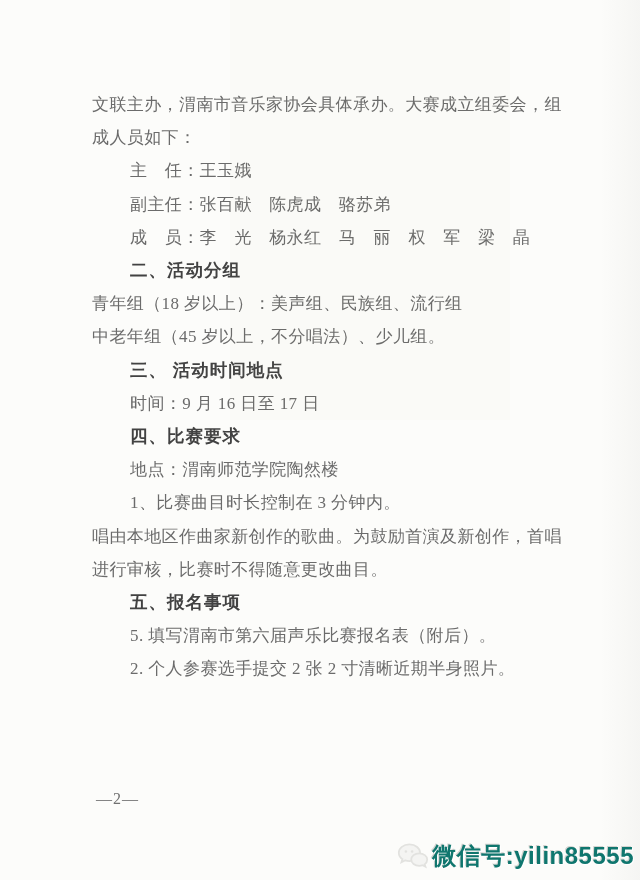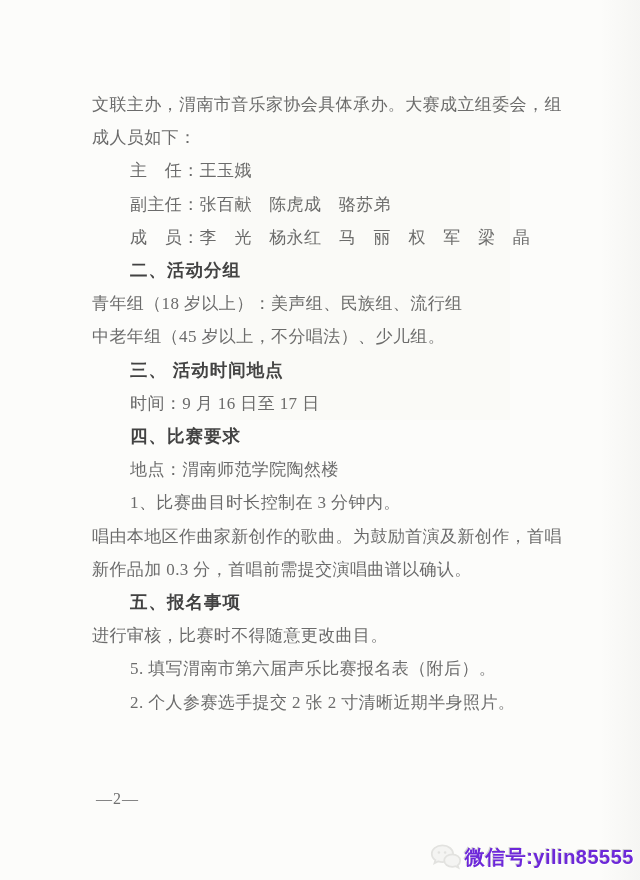--- a/index.html
+++ b/index.html
@@ -36,21 +36,21 @@
     font-family:"Liberation Serif","DejaVu Serif",serif;
   }
   .watermark{
     position:absolute;right:6px;bottom:8px;
     display:flex;align-items:center;gap:3px;
     pointer-events:none;
   }
   .wm-icon{display:inline-block;width:32px;height:30px;opacity:0.85;}
   .wm-text{
     font-family:"Liberation Sans","DejaVu Sans",sans-serif;
-    font-size:20px;font-weight:bold;color:#6d28d9;
+    font-size:24px;font-weight:bold;color:#0f766e;
     text-shadow:1px 1px 0 #ffffff,-1px -1px 0 #d3d3d0;
     letter-spacing:0.5px;white-space:nowrap;
   }
 </style>
 </head>
 <body>
 
 <div class="page">
 
   <div class="content">
@@ -61,23 +61,22 @@
     <p class="ln indent">成　员：李　光　杨永红　马　丽　权　军　梁　晶</p>
     <p class="ln heading">二、活动分组</p>
     <p class="ln body">青年组（18 岁以上）：美声组、民族组、流行组</p>
     <p class="ln body">中老年组（45 岁以上，不分唱法）、少儿组。</p>
     <p class="ln heading">三、 活动时间地点</p>
     <p class="ln indent">时间：9 月 16 日至 17 日</p>
     <p class="ln heading">四、比赛要求</p>
     <p class="ln indent">地点：渭南师范学院陶然楼</p>
     <p class="ln indent">1、比赛曲目时长控制在 3 分钟内。</p>
     <p class="ln body">唱由本地区作曲家新创作的歌曲。为鼓励首演及新创作，首唱</p>
-    <p class="ln body">新作品加 0.3 分，首唱前需提交演唱曲谱以确认。</p>
+    <p class="ln body">进行审核，比赛时不得随意更改曲目。</p>
     <p class="ln heading">五、报名事项</p>
-    <p class="ln body">进行审核，比赛时不得随意更改曲目。</p>
     <p class="ln indent">5. 填写渭南市第六届声乐比赛报名表（附后）。</p>
     <p class="ln indent">2. 个人参赛选手提交 2 张 2 寸清晰近期半身照片。</p>
   </div>
 
   <div class="pagenum">—2—</div>
 
   <div class="watermark">
     <span class="wm-icon">
       <svg viewBox="0 0 36 32" width="32" height="30" xmlns="http://www.w3.org/2000/svg">
         <g fill="none" stroke="#dededb" stroke-width="2">

